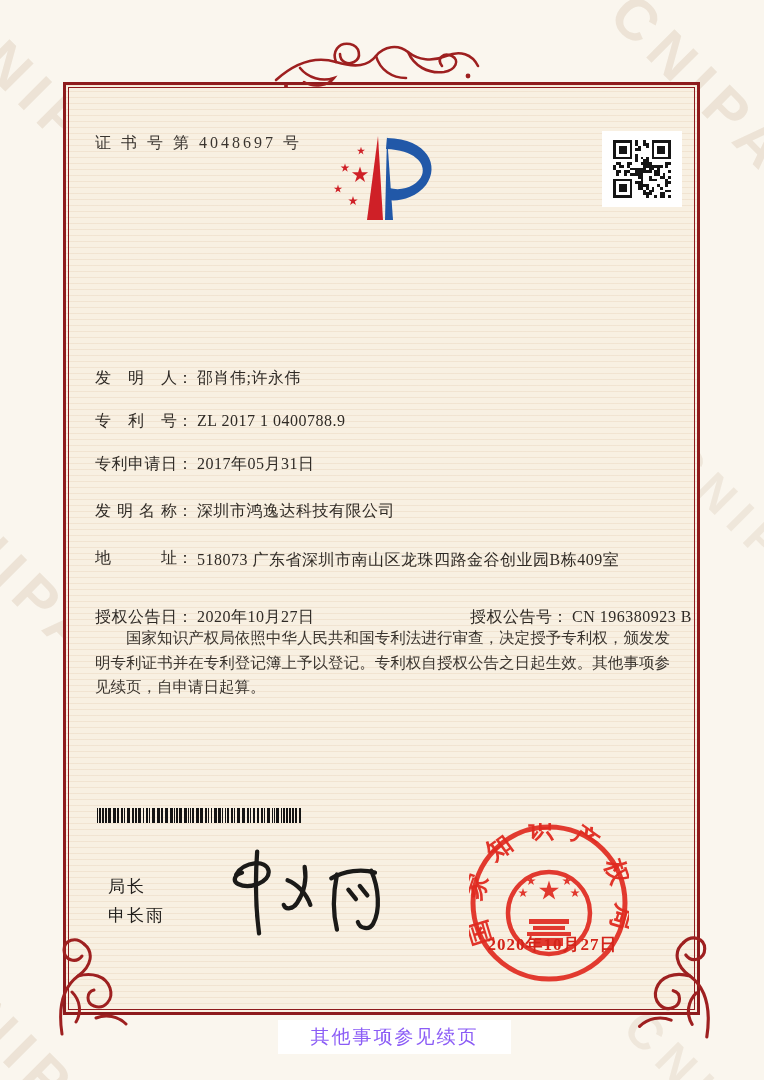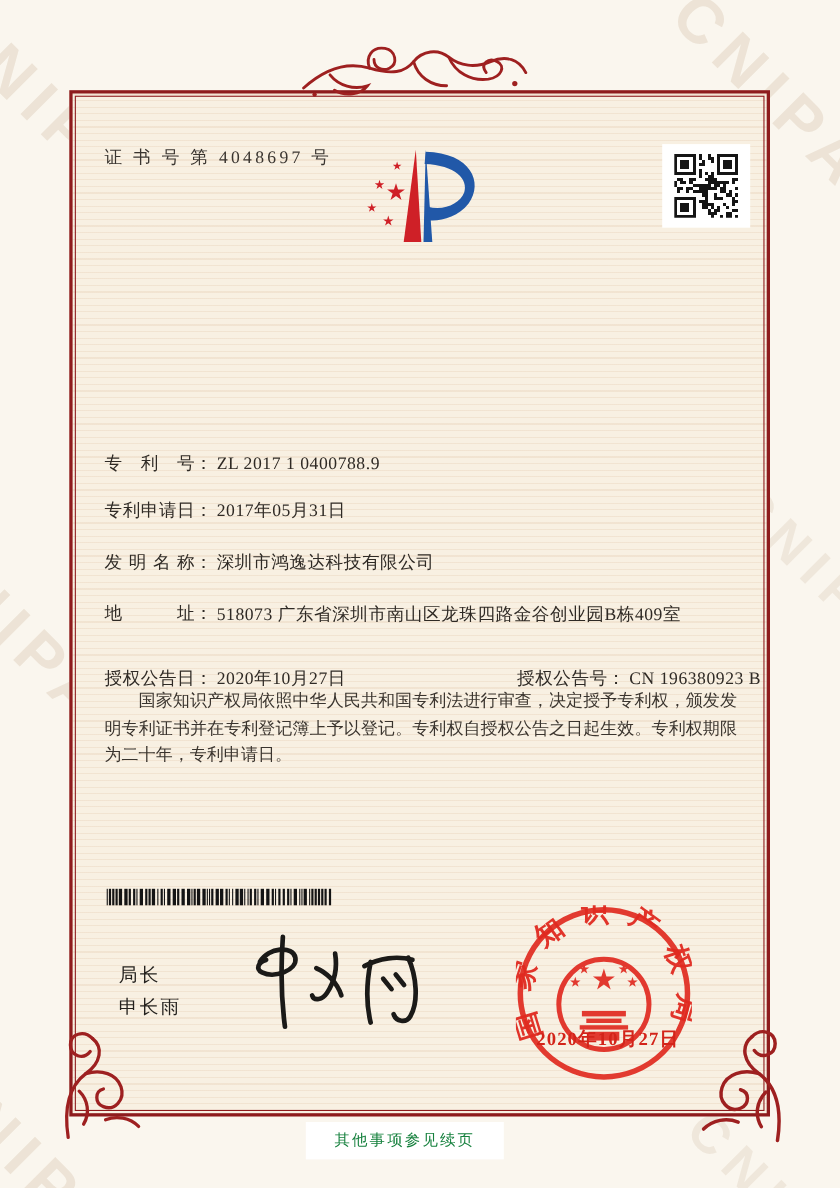--- a/index.html
+++ b/index.html
@@ -50,23 +50,23 @@
   .signer{position:absolute;left:108px;font-size:17px;letter-spacing:2px;color:#23201d;}
   .sig-svg{position:absolute;left:212px;top:846px;}
   .seal{position:absolute;left:469px;top:823px;width:160px;height:160px;}
   .seal-date{
     position:absolute;left:460px;top:933px;width:185px;text-align:center;
     font-size:17px;font-weight:bold;color:#d3241a;letter-spacing:1px;z-index:5;
   }
   .page-info{position:absolute;left:63px;top:1036px;width:637px;text-align:center;
     font-size:12px;letter-spacing:2px;color:#b91c1c;}
   .note-strip{
-    position:absolute;left:278px;top:1020px;width:180px;height:34px;background:#ffffff;
+    position:absolute;left:278px;top:1020px;width:233px;height:34px;background:#ffffff;
     display:flex;align-items:center;justify-content:center;
-    font-size:14px;letter-spacing:2px;color:#15803d;z-index:6;
+    font-size:19px;letter-spacing:2px;color:#8b5cf6;z-index:6;
   }
   .orn{position:absolute;pointer-events:none;}
   .no-wrap{white-space:nowrap;}
 </style>
 </head>
 <body>
 
 <div id="page">
 
   <div class="wm" style="left:-20px;top:-10px;">CNIPA</div>
@@ -336,20 +336,23 @@
         <rect x="6" y="20" width="1" height="1" fill="#151515"></rect>
         <rect x="12" y="20" width="1" height="1" fill="#151515"></rect>
         <rect x="15" y="20" width="1" height="1" fill="#151515"></rect>
         <rect x="17" y="20" width="1" height="1" fill="#151515"></rect>
         <rect x="18" y="20" width="1" height="1" fill="#151515"></rect>
         <rect x="20" y="20" width="1" height="1" fill="#151515"></rect>
       </svg>
     </div>
 
 
+  <div class="field" style="top:368px;">
+    <span class="f-label">发明人</span><span class="f-colon">：</span><span class="f-value">邵肖伟;许永伟</span>
+  </div>
   <div class="field" style="top:411px;">
     <span class="f-label">专利号</span><span class="f-colon">：</span><span class="f-value">ZL 2017 1 0400788.9</span>
   </div>
   <div class="field" style="top:454px;">
     <span class="f-label">专利申请日</span><span class="f-colon">：</span><span class="f-value">2017年05月31日</span>
   </div>
   <div class="field" style="top:501px;">
     <span class="f-label">发明名称</span><span class="f-colon">：</span><span class="f-value">深圳市鸿逸达科技有限公司</span>
   </div>
   <div class="field" style="top:548px;">
@@ -357,21 +360,21 @@
   </div>
 
   <div class="field" style="top:591px;width:575px;margin-top:16px;">
     <span class="f-label">授权公告日</span><span class="f-colon">：</span><span class="f-value">2020年10月27日</span>
     <span class="grant-right no-wrap">
       <span class="f-label">授权公告号</span><span class="f-colon">：</span><span class="f-value">CN 196380923 B</span>
     </span>
   </div>
 
   <div class="paras">
-    <p>国家知识产权局依照中华人民共和国专利法进行审查，决定授予专利权，颁发发明专利证书并在专利登记簿上予以登记。专利权自授权公告之日起生效。专利权期限为二十年，专利申请日。</p>
+    <p>国家知识产权局依照中华人民共和国专利法进行审查，决定授予专利权，颁发发明专利证书并在专利登记簿上予以登记。专利权自授权公告之日起生效。其他事项参见续页，自申请日起算。</p>
   </div>
 
   <div class="barcode">
       <i style="left:0px;width:1px"></i>
       <i style="left:2px;width:2px"></i>
       <i style="left:5px;width:2px"></i>
       <i style="left:8px;width:2px"></i>
       <i style="left:11px;width:3px"></i>
       <i style="left:16px;width:3px"></i>
       <i style="left:20px;width:2px"></i>

